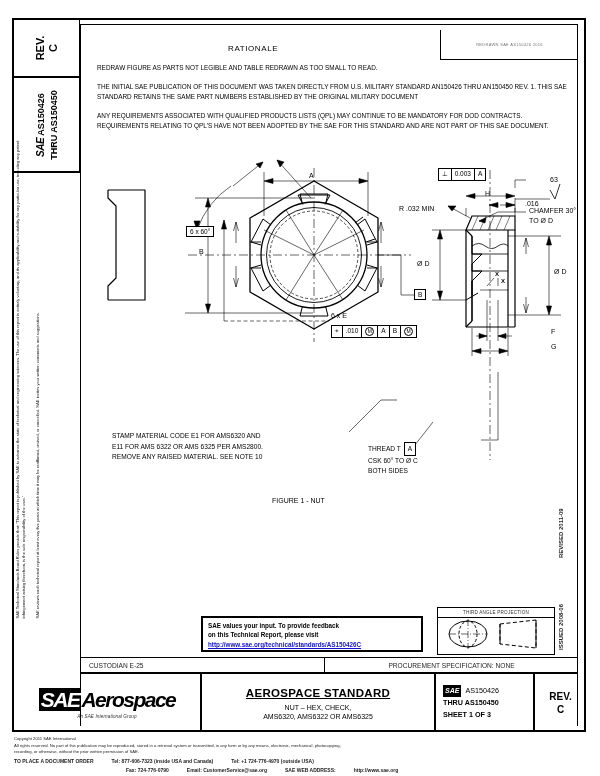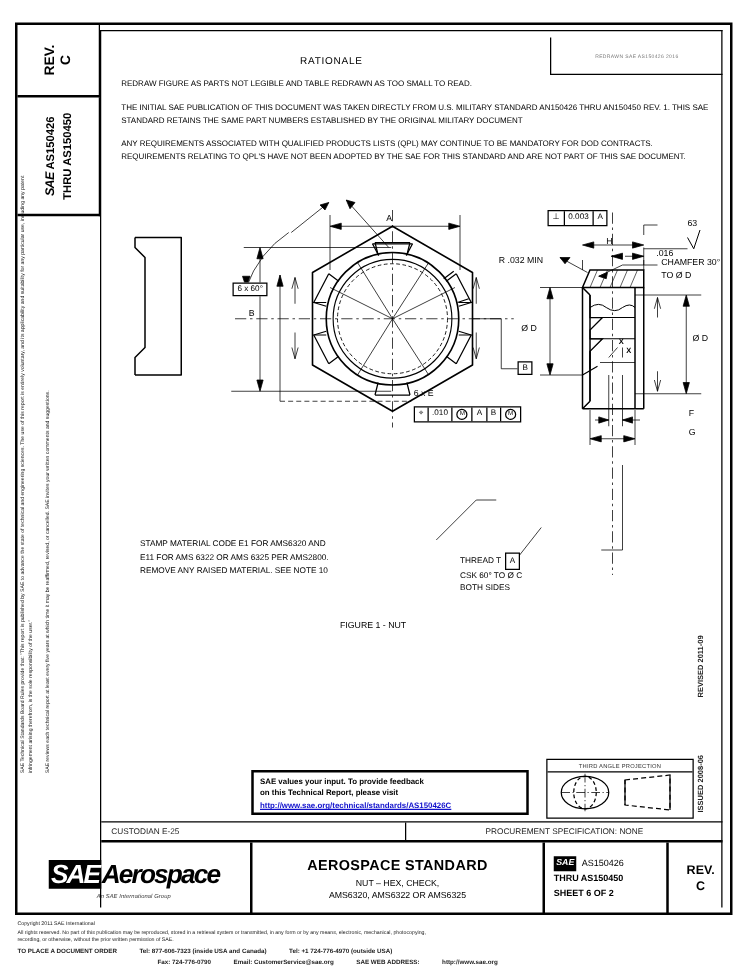--- a/index.html
+++ b/index.html
@@ -31,21 +31,21 @@
          transform:rotate(-90deg);transform-origin:center center;
          font-size:4.1px;line-height:1.55;color:#111;}
   .legal p{margin:0 0 7px 0;}
 
   
   .rdates{position:absolute;left:558px;top:470px;}
   .rdates div{position:absolute;transform:rotate(-90deg);transform-origin:left top;
               white-space:nowrap;font-size:6px;font-weight:bold;color:#222;}
 
   
-  .rat-title{position:absolute;left:240px;top:44px;font-size:8px;letter-spacing:.6px;}
+  .rat-title{position:absolute;left:228px;top:44px;font-size:8px;letter-spacing:.6px;}
   .rat-box{position:absolute;left:440px;top:30px;width:138px;height:30px;
            border:1px solid #000;border-top:none;border-right:none;box-sizing:border-box;
            display:flex;align-items:center;justify-content:center;text-align:center;}
   .rat-box span{font-size:4px;line-height:1.5;color:#777;letter-spacing:.3px;}
   .rat-body{position:absolute;left:97px;top:63px;width:470px;font-size:6.4px;line-height:1.55;}
   .rat-body p{margin:0 0 9px 0;}
 
   
   .draw{position:absolute;left:81px;top:150px;width:497px;height:370px;}
   .lbl{position:absolute;font-size:7px;white-space:nowrap;}
@@ -94,21 +94,21 @@
   
   .title{position:absolute;left:14px;top:674px;width:572px;height:58px;box-sizing:border-box;}
   .tb{position:absolute;top:0;height:100%;box-sizing:border-box;border-right:2px solid #000;}
   .tb-logo{left:0;width:188px;display:flex;flex-direction:column;
            align-items:center;justify-content:center;}
   .sae-logo{font-size:21px;font-weight:bold;font-style:italic;letter-spacing:-1.5px;}
   .sae-logo .blk{background:#000;color:#fff;padding:0 2px;font-style:italic;}
   .sae-sub{font-size:4.6px;font-style:italic;color:#333;margin-top:2px;letter-spacing:.1px;}
   .tb-mid{left:188px;width:234px;display:flex;flex-direction:column;
           align-items:center;justify-content:center;text-align:center;}
-  .tb-mid .hd{font-size:11.5px;font-weight:bold;letter-spacing:.3px;}
+  .tb-mid .hd{font-size:11.5px;font-weight:bold;text-decoration:underline;letter-spacing:.3px;}
   .tb-mid .s1{font-size:7px;margin-top:5px;}
   .tb-mid .s2{font-size:7px;margin-top:2px;}
   .tb-num{left:422px;width:99px;display:flex;flex-direction:column;
           justify-content:center;padding-left:7px;font-size:7.2px;line-height:1.65;font-weight:bold;}
   .tb-num .r1{font-weight:normal;}
   .tb-rev{left:521px;width:51px;border-right:none;display:flex;flex-direction:column;
           align-items:center;justify-content:center;font-size:10px;font-weight:bold;line-height:1.3;}
 
   
   .foot{position:absolute;left:14px;top:736px;width:572px;font-size:4.2px;line-height:1.6;color:#222;}
@@ -482,21 +482,21 @@
       <div class="hd">AEROSPACE STANDARD</div>
       <div class="s1">NUT – HEX, CHECK,</div>
       <div class="s2">AMS6320, AMS6322 OR AMS6325</div>
     </div>
     <div class="tb tb-num">
       <div style="display:flex;align-items:center;gap:4px;">
         <span style="background:#000;color:#fff;font-style:italic;font-size:7px;padding:0 2px;">SAE</span>
         <span class="r1">AS150426</span>
       </div>
       <div>THRU AS150450</div>
-      <div>SHEET 6 OF 2</div>
+      <div>SHEET 1 OF 3</div>
     </div>
     <div class="tb tb-rev">
       <div>REV.</div>
       <div>C</div>
     </div>
   </div>
 
   <div class="foot">
     <div>Copyright 2011  SAE International</div>
     <div>All rights reserved.  No part of this publication may be reproduced, stored in a retrieval system or transmitted, in any form or by any means, electronic, mechanical, photocopying,</div>

